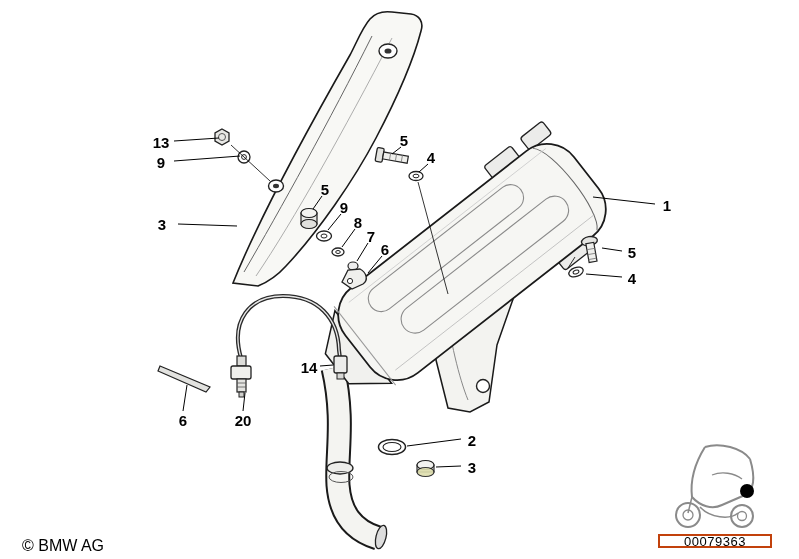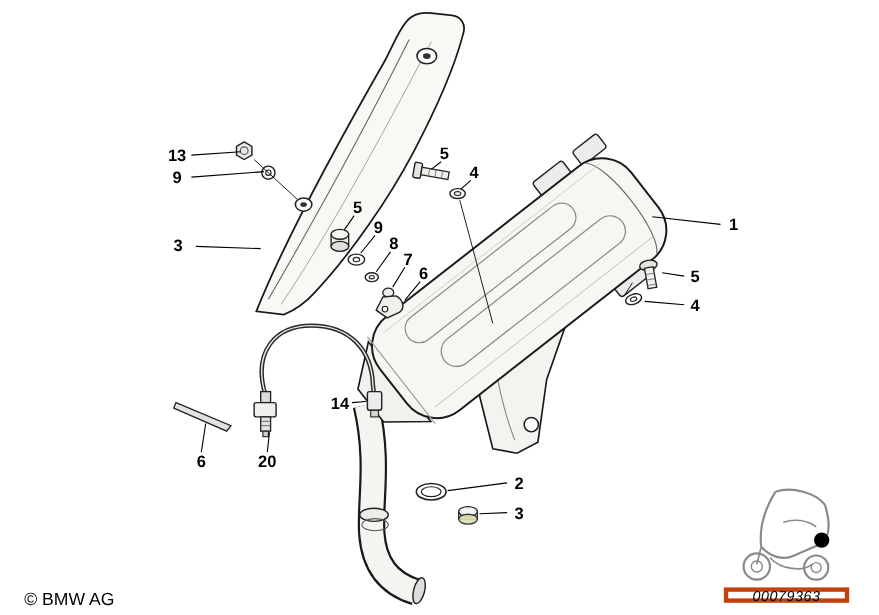--- a/index.html
+++ b/index.html
@@ -10,23 +10,23 @@
   .stage svg{position:absolute;left:0;top:0;}
   .co{
     position:absolute;transform:translate(-50%,-50%);
     font-weight:700;font-size:15px;color:#000;white-space:nowrap;
   }
   .copyright{
     position:absolute;left:22px;top:537px;font-size:16px;color:#000;
   }
   .pn-box{
     position:absolute;left:658px;top:534px;width:114px;height:14px;
-    border:4px solid #c2410c;box-sizing:border-box;
+    border:2px solid #c2410c;box-sizing:border-box;
     display:flex;align-items:center;justify-content:center;
-    font-size:13px;color:#000;letter-spacing:0.5px;font-style:italic;
+    font-size:13px;color:#000;letter-spacing:0.5px;
   }
 </style>
 </head>
 <body>
 
 <div class="stage">
 
   <svg width="799" height="559" viewBox="0 0 799 559">
 
     <g>

